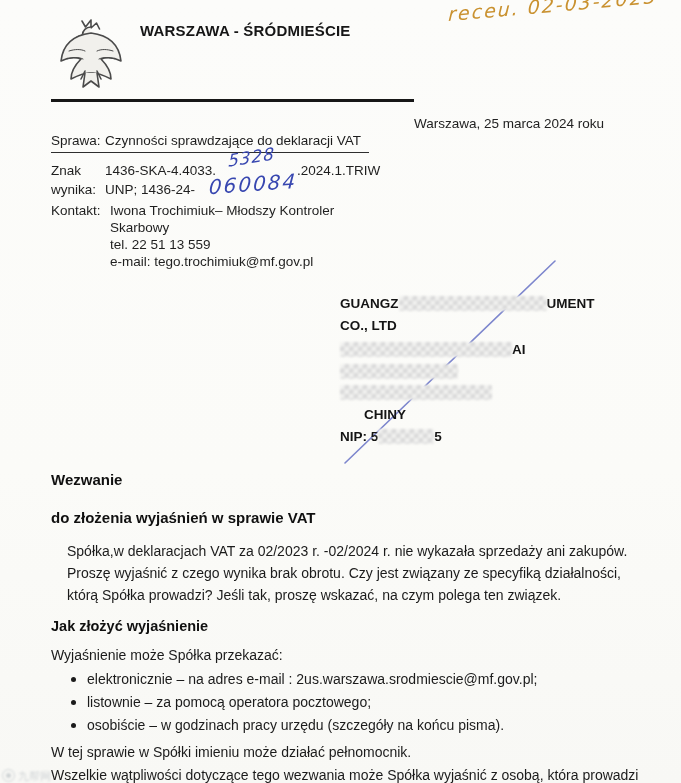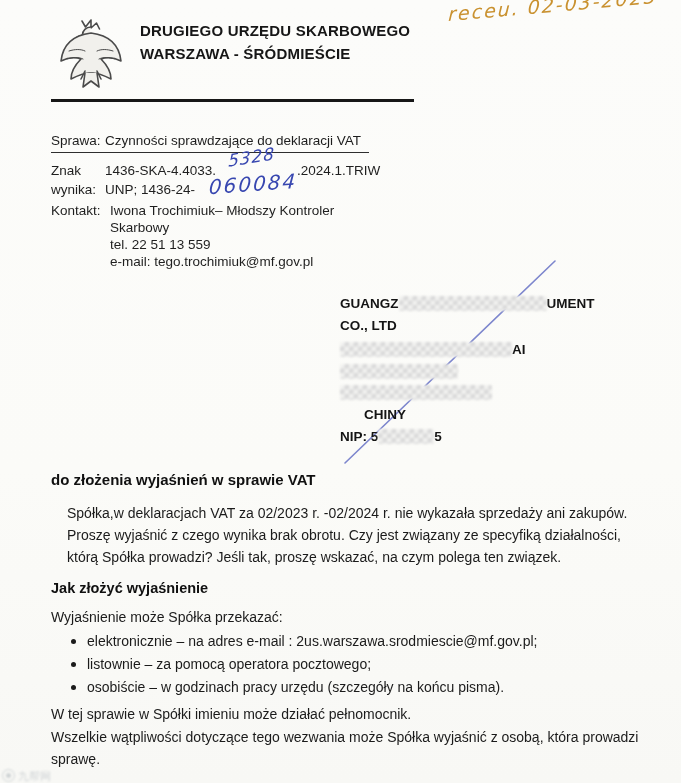--- a/index.html
+++ b/index.html
@@ -131,26 +131,26 @@
         <path d="M36 15 c-5 0 -8.5 3.5 -8.5 8 l-5.5 2.2 l5.5 2.2 c0 2.8 1.8 4.8 3.8 5.8"></path>
         <path d="M36 21 C20 23 8 31 6 49 C14 45 20 45 26 47 C20 53 16 59 16 67 C24 63 30 61 34 61 L38 61 C42 61 48 63 56 67 C56 59 52 53 46 47 C52 45 58 45 66 49 C64 31 52 23 36 21 Z"></path>
         <path d="M14 39 C20 37 26 37 30 39 M12 47 C18 45 24 45 28 47 M58 39 C52 37 46 37 42 39 M60 47 C54 45 48 45 44 47" fill="none" stroke-width="1"></path>
         <path d="M30 61 L28 75 L36 69 L44 75 L42 61"></path>
         <path d="M30 59 l-4 8 M42 59 l4 8" fill="none"></path>
       </g>
     </svg>
   </div>
 
   <div class="header-block">
-    <div>DRUGIEGO URZĘDU SKARBOWEGO</div>
     <div>WARSZAWA - ŚRÓDMIEŚCIE</div>
   </div>
 
   <div class="header-rule"></div>
 
+  <div class="date-line">Warszawa, 25 marca 2024 roku</div>
 
   <div class="sprawa-row">
     <span class="lbl">Sprawa:</span><span>Czynności sprawdzające do deklaracji VAT</span>
   </div>
 
   <div class="meta" style="left:51px; top:163px;">Znak</div>
   <div class="meta" style="left:51px; top:182px;">wynika:</div>
   <div class="meta" style="left:105px; top:163px;">1436-SKA-4.4033.</div>
   <div class="meta" style="left:297px; top:163px;">.2024.1.TRIW</div>
   <div class="meta" style="left:105px; top:182px;">UNP; 1436-24-</div>
@@ -182,20 +182,21 @@
     <div class="rline" style="top:89px;">
       <span class="redact" style="width:152px;"></span>
     </div>
     <div class="rline" style="top:111px;margin-left:24px;">CHINY</div>
     <div class="rline" style="top:133px;">
       <span>NIP: 5</span><span class="redact" style="width:56px;"></span><span>5</span>
     </div>
   </div>
 
   <div class="content">
+    <div class="h1">Wezwanie</div>
     <div class="h1b">do złożenia wyjaśnień w sprawie VAT</div>
     <p class="para">Spółka,w deklaracjach VAT za  02/2023 r. -02/2024 r.  nie wykazała  sprzedaży ani zakupów. Proszę wyjaśnić z czego wynika brak obrotu. Czy jest związany ze specyfiką działalności, którą Spółka prowadzi? Jeśli tak, proszę wskazać, na czym polega ten związek.</p>
     <div class="h2">Jak złożyć wyjaśnienie</div>
     <div>Wyjaśnienie może Spółka przekazać:</div>
     <ul>
       <li>elektronicznie – na adres e-mail : 2us.warszawa.srodmiescie@mf.gov.pl;</li>
       <li>listownie – za pomocą operatora pocztowego;</li>
       <li>osobiście – w godzinach pracy urzędu (szczegóły na końcu pisma).</li>
     </ul>
     <p class="p2">W tej sprawie w Spółki imieniu może działać pełnomocnik.</p>

